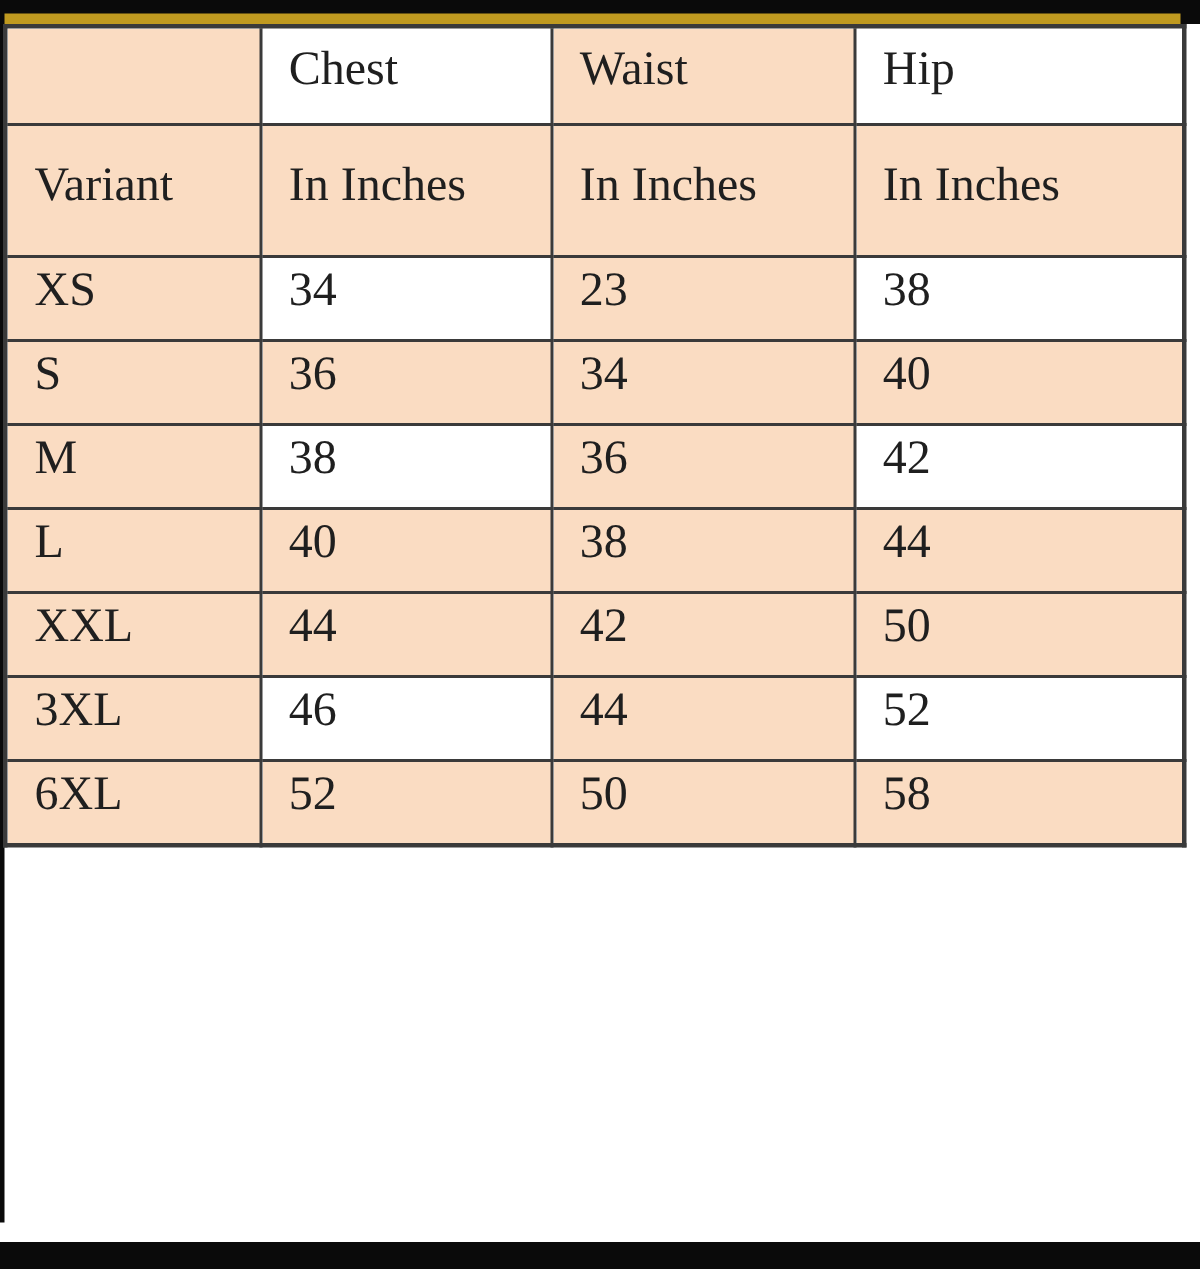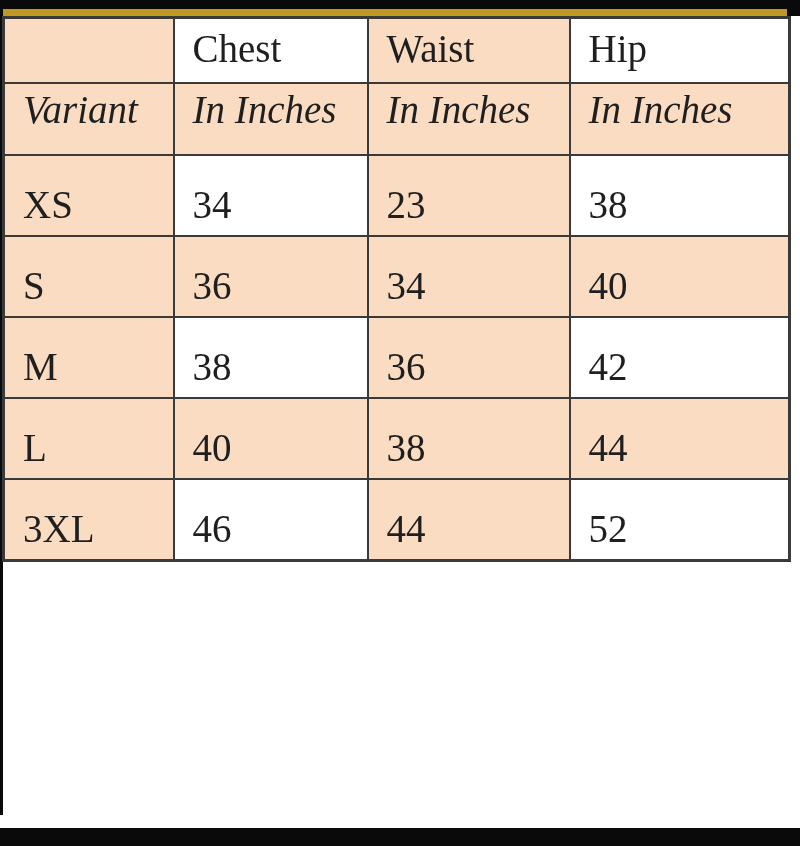--- a/index.html
+++ b/index.html
@@ -47,40 +47,40 @@
     background: var(--bar, #0a0a0a);
   }
   table.size-chart {
     position: absolute;
     top: 16px;
     left: 2px;
     border-collapse: collapse;
     table-layout: fixed;
     width: 786px;
     border: 3px solid var(--border, #3a3a3a);
-    font-size: 39px;
+    font-size: 32px;
     line-height: 1.15;
   }
   .size-chart col.col-variant { width: 170px; }
   .size-chart col.col-chest   { width: 194px; }
   .size-chart col.col-waist   { width: 202px; }
   .size-chart col.col-hip     { width: 220px; }
   .size-chart td {
     border: 2px solid var(--border, #3a3a3a);
     background: var(--peach, #fadcc2);
     padding: 9px 8px 0 18px;
     vertical-align: top;
     font-weight: normal;
     text-align: left;
     overflow: hidden;
     white-space: nowrap;
   }
   .size-chart tr.row-header td { height: 55px; padding-top: 8px; }
-  .size-chart tr.row-subheader td { height: 66px; padding-top: 4px; font-style: italic; }
-  .size-chart tr.row-data td { height: 52px; padding-top: 27px; }
+  .size-chart tr.row-subheader td { height: 66px; padding-top: 20px; }
+  .size-chart tr.row-data td { height: 52px; padding-top: 2px; }
   
   .size-chart tr.zebra td.col-chest,
   .size-chart tr.zebra td.col-hip {
     background: var(--cell-white, #ffffff);
   }
 </style>
 </head>
 <body>
 
 <div class="page" style="--page-bg: #ffffff; --bar: #0a0a0a; --gold: #c09a20; --peach: #fadcc2; --cell-white: #ffffff; --border: #3a3a3a; --text: #1f1f1f;">
@@ -126,23 +126,35 @@
           <td class="col-chest">38</td>
           <td class="col-waist">36</td>
           <td class="col-hip">42</td>
         </tr>
         <tr class="row-data">
           <td class="col-variant">L</td>
           <td class="col-chest">40</td>
           <td class="col-waist">38</td>
           <td class="col-hip">44</td>
         </tr>
+        <tr class="row-data">
+          <td class="col-variant">XXL</td>
+          <td class="col-chest">44</td>
+          <td class="col-waist">42</td>
+          <td class="col-hip">50</td>
+        </tr>
         <tr class="row-data zebra">
           <td class="col-variant">3XL</td>
           <td class="col-chest">46</td>
           <td class="col-waist">44</td>
           <td class="col-hip">52</td>
+        </tr>
+        <tr class="row-data">
+          <td class="col-variant">6XL</td>
+          <td class="col-chest">52</td>
+          <td class="col-waist">50</td>
+          <td class="col-hip">58</td>
         </tr>
       </tbody>
   </table>
 
   <div class="bottom-bar"></div>
 </div>
 
 </body></html>

